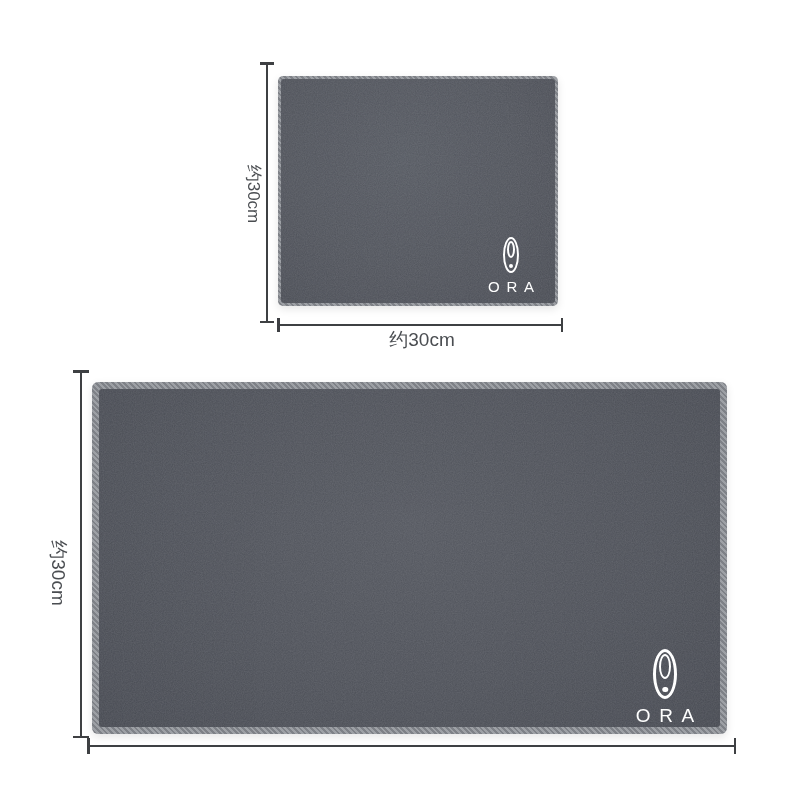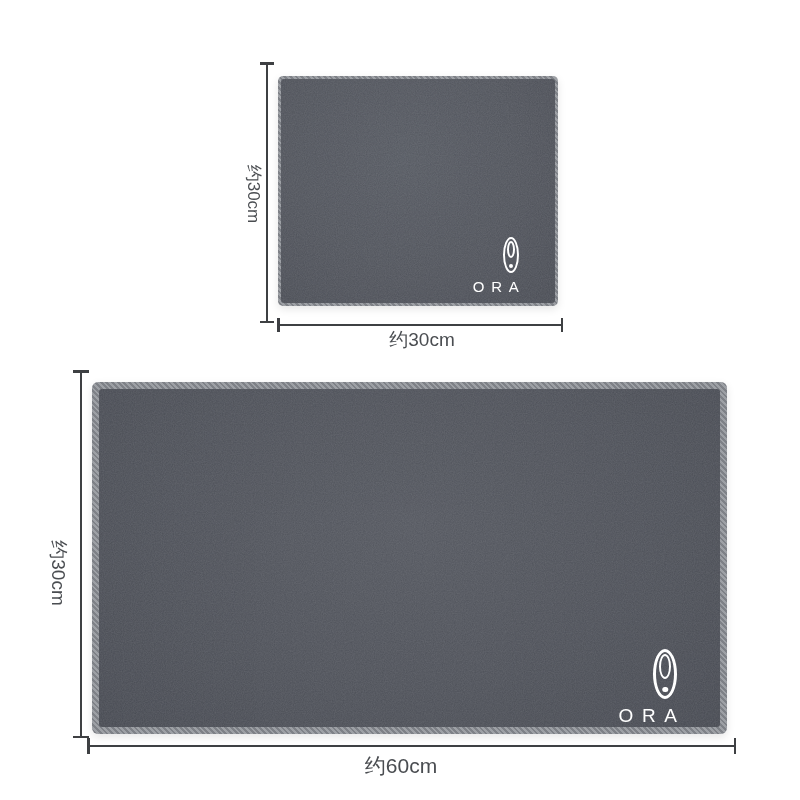--- a/index.html
+++ b/index.html
@@ -35,21 +35,21 @@
   }
   .towel-small .fabric{
     background:radial-gradient(ellipse at 45% 35%,#565a62 0%,var(--fabric-small) 55%,#4a4d55 100%);
   }
   .towel-large .fabric{
     background:radial-gradient(ellipse at 50% 40%,#54575f 0%,var(--fabric-large) 55%,#474a52 100%);
   }
   .fabric svg.tex{position:absolute;inset:0;width:100%;height:100%;opacity:.16;}
 
   
-  .logo{position:absolute;text-align:left;}
+  .logo{position:absolute;text-align:center;}
   .logo-small{left:185px;top:158px;width:90px;}
   .logo-large{left:511px;top:260px;width:110px;}
   .logo-mark{position:relative;margin:0 auto;}
   .logo-small .logo-mark{width:16px;height:36px;}
   .logo-large .logo-mark{width:24px;height:50px;}
   .logo-outer{position:absolute;inset:0;border-radius:50%;border:2.5px solid var(--logo-white);}
   .logo-large .logo-outer{border-width:3px;}
   .logo-inner{position:absolute;left:50%;transform:translateX(-50%);border-radius:50%;border:2px solid var(--logo-white);}
   .logo-small .logo-inner{width:8px;height:17px;top:4px;}
   .logo-large .logo-inner{width:12px;height:25px;top:5px;border-width:2.5px;}
@@ -162,15 +162,14 @@
       <div class="line"></div>
       <div class="cap b"></div>
   </div>
   <div class="dim-label rot90 label-h-large">约30cm</div>
 
   <div class="dim dim-h dim-h-large">
     <div class="cap a"></div>
       <div class="line"></div>
       <div class="cap b"></div>
   </div>
-  <div class="dim-label label-w-large">约60cm</div>
 
 </div>
 
 </body></html>

